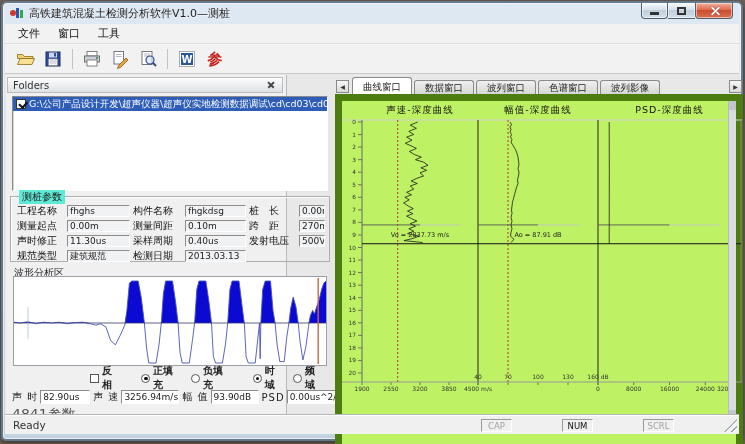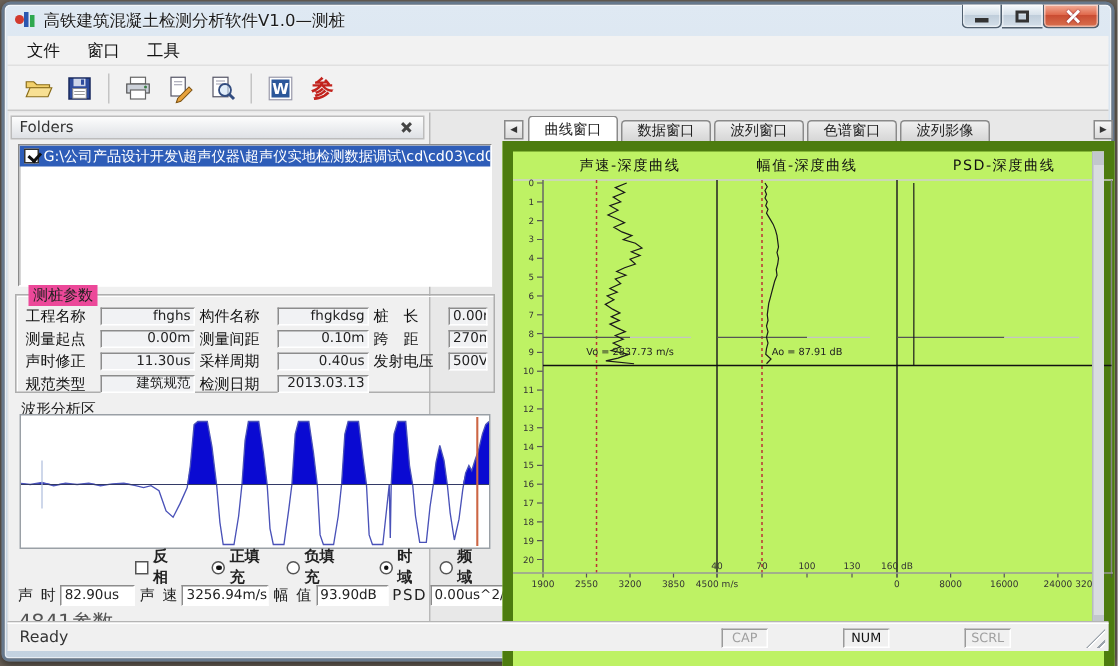--- a/index.html
+++ b/index.html
@@ -45,24 +45,24 @@
   .pane-close .x1,.pane-close .x2 { position:absolute; left:2px; top:5px; width:8px; height:1.6px; background:#444; }
   .pane-close .x1 { transform:rotate(45deg);} .pane-close .x2 { transform:rotate(-45deg);}
   .listbox { position:absolute; left:6px; top:21px; width:316px; height:95px; background:#fff; border:1px solid #8a8a8a; border-right-color:#fff; border-bottom-color:#fff; box-shadow:inset 1px 1px 0 #d6d6d6; overflow:hidden; }
   .lrow { height:14px; display:flex; align-items:center; padding-left:3px; white-space:nowrap; }
   .lrow.sel { background:#2e5db8; color:#fff; }
   .cb { width:10px; height:10px; background:#fff; border:1px solid #333; margin-right:3px; position:relative; flex:none; }
   .cb.checked::after { content:""; position:absolute; left:1.5px; top:1px; width:6px; height:3.5px; border-left:2px solid #111; border-bottom:2px solid #111; transform:rotate(-48deg); }
   .ltext { font-size:9.5px; overflow:hidden; }
 
   .groupbox { position:absolute; left:4px; top:121px; width:320px; height:66px; border:1px solid #aeaeae; box-shadow:inset 1px 1px 0 #fff; }
-  .gb-label { position:absolute; left:8px; top:-7px; background:#ec4899; padding:0 3px; font-size:10px; color:#222; }
+  .gb-label { position:absolute; left:8px; top:-7px; background:#5eead4; padding:0 3px; font-size:10px; color:#222; }
   .param-grid { display:grid; grid-template-columns:47px 63px 49px 61px 47px 1fr; column-gap:3px; row-gap:1px; padding:7px 4px 0 6px; align-items:center; }
   .plabel { font-size:10px; color:#111; white-space:nowrap; overflow:hidden; }
-  .pfield { height:12px; background:#f1f2f4; border:1px solid #8c8c8c; border-right-color:#fff; border-bottom-color:#fff; font-size:9px; line-height:11px; padding:0 2px; white-space:nowrap; overflow:hidden;text-align:right; }
+  .pfield { height:12px; background:#f1f2f4; border:1px solid #8c8c8c; border-right-color:#fff; border-bottom-color:#fff; font-size:9px; line-height:11px; padding:0 2px; white-space:nowrap; overflow:hidden; }
 
   .wave-label { position:absolute; left:8px; top:191px; font-size:10px; color:#222; }
   .wavebox { position:absolute; left:7px; top:201px; width:314px; height:90px; background:#fff; border:1px solid #9aa0a6; }
 
   .ctl-row { position:absolute; left:0; top:296px; width:327px; height:14px; display:flex; align-items:center; font-size:10px;font-weight:bold; }
   .opt { display:flex; align-items:center; margin-right:9px; }
   .radio { width:9px; height:9px; border:1px solid #555; border-radius:50%; background:#fff; margin-right:3px; position:relative; flex:none; }
   .radio.sel::after { content:""; position:absolute; left:2px; top:2px; width:3.5px; height:3.5px; border-radius:50%; background:#111; }
   .ckb { width:9px; height:9px; border:1px solid #555; background:#fff; margin-right:3px; flex:none; position:relative; }
 

